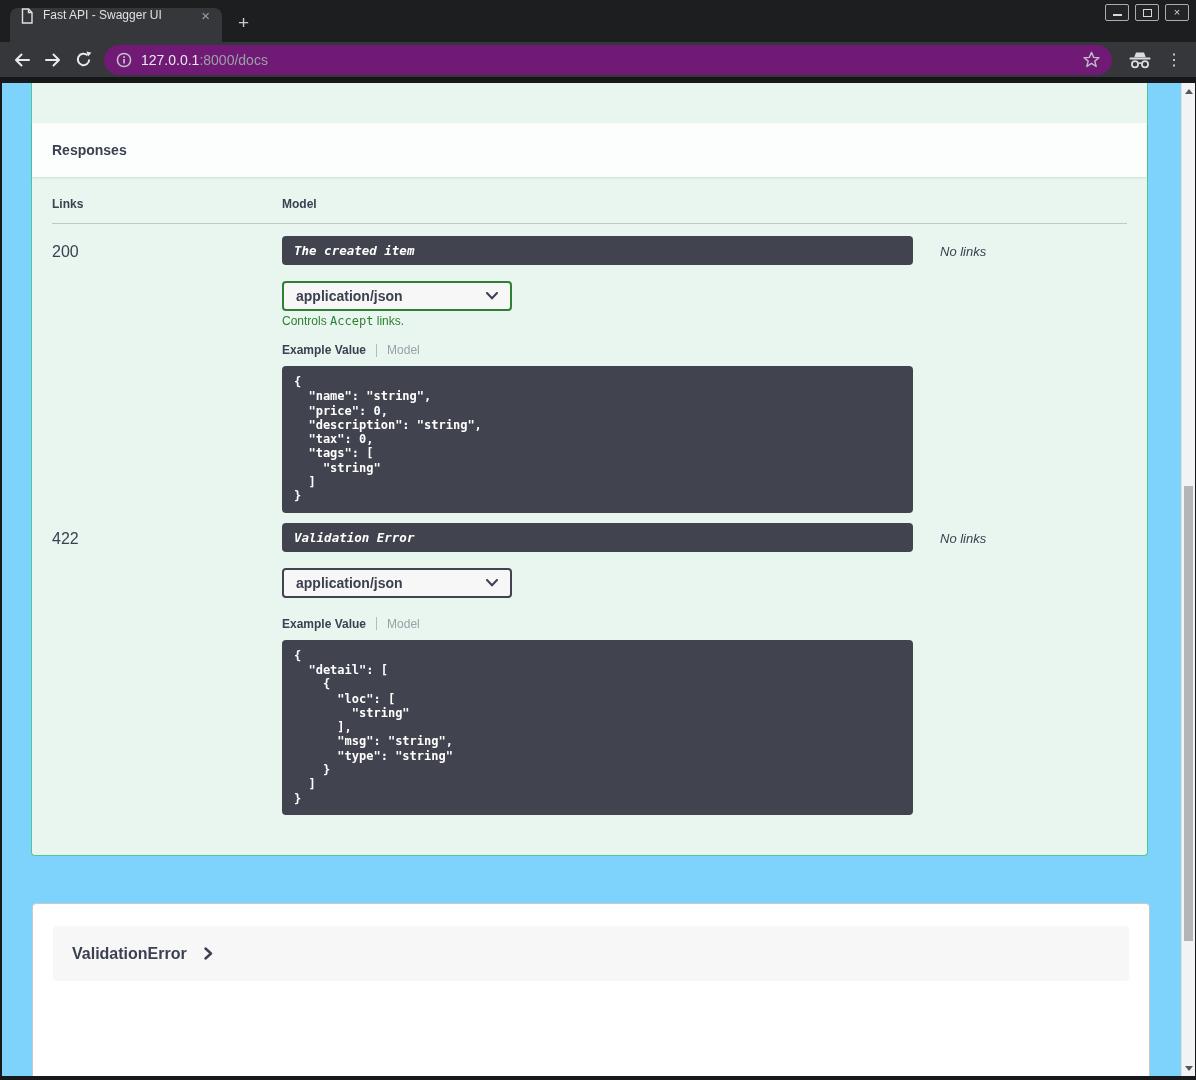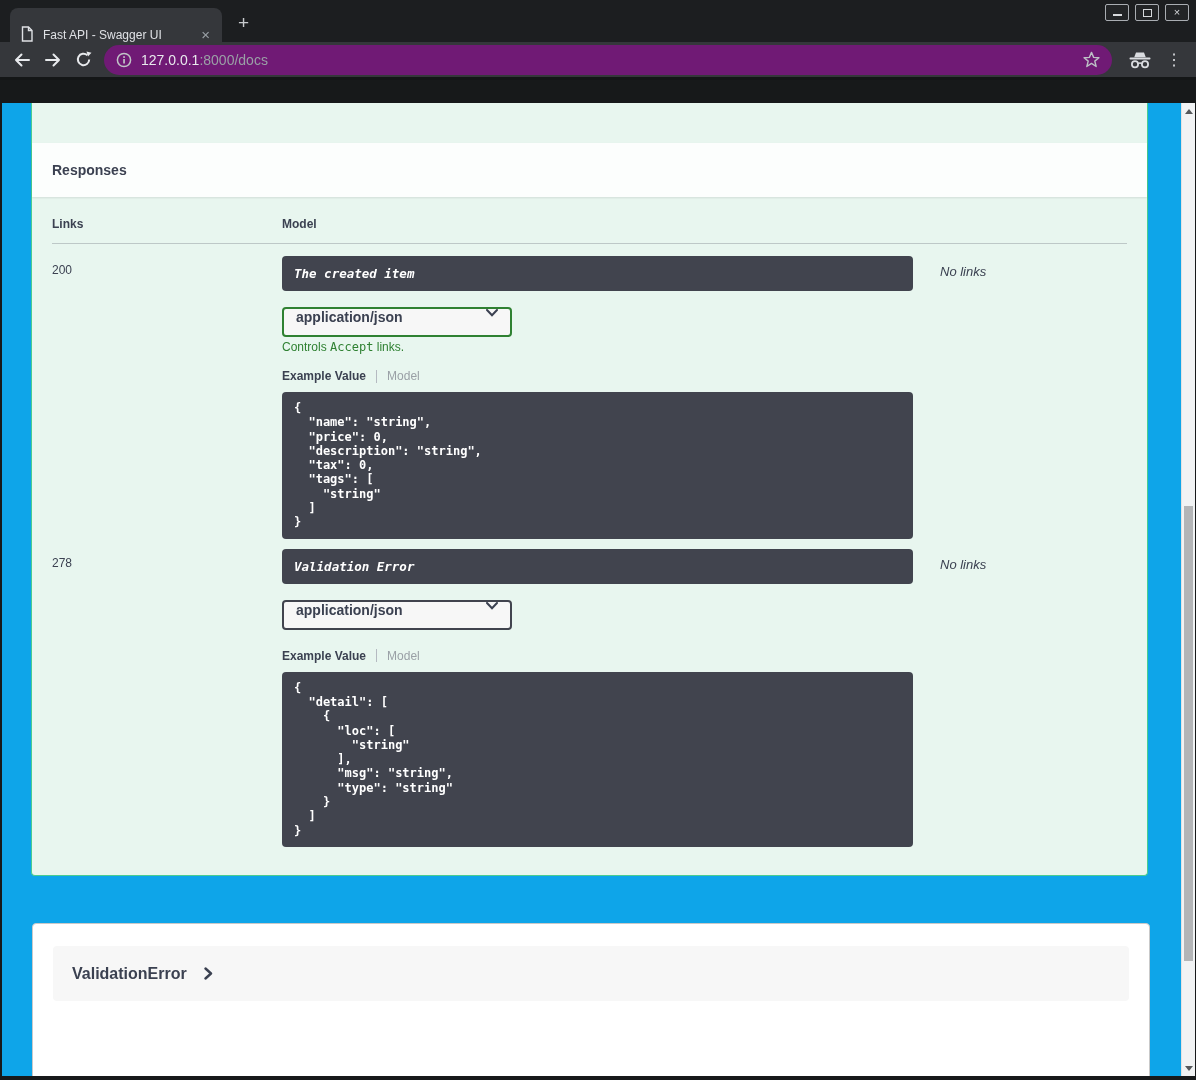--- a/index.html
+++ b/index.html
@@ -2,21 +2,21 @@
 <html><head>
 <meta charset="utf-8">
 <style>
   * { margin:0; padding:0; box-sizing:border-box; }
   html,body { width:1196px; height:1080px; overflow:hidden; }
   body { background:#17191a; font-family:"Liberation Sans", sans-serif; position:relative; }
 
   
   .chrome-top { position:absolute; top:0; left:0; right:0; height:42px; background:#1c1e20; }
   .tab { position:absolute; left:10px; top:8px; width:212px; height:34px; background:#35373b;
-         border-radius:8px 8px 0 0; display:flex; align-items:flex-end; padding:0 10px; }
+         border-radius:8px 8px 0 0; display:flex; align-items:flex-start; padding:0 10px; }
   .tab-title { font-size:12px; color:#dfe1e5; margin-left:9px; flex:1; white-space:nowrap; overflow:hidden; }
   .tab-close { color:#9aa0a6; font-size:15px; line-height:1; padding:0 2px; }
   .new-tab { position:absolute; left:238px; top:13px; color:#c7cacd; font-size:19px; line-height:1; }
   .win-controls { position:absolute; right:7px; top:4px; display:flex; gap:6px; }
   .win-btn { width:24px; height:17px; border:1px solid #a9adb2; border-radius:2px; background:#222426;
              display:flex; align-items:center; justify-content:center; color:#d6d9dc; font-size:11px; line-height:1; }
   .win-min-glyph { width:9px; border-bottom:2px solid #d6d9dc; margin-top:5px; }
   .win-max-glyph { width:9px; height:8px; border:1.5px solid #d6d9dc; }
 
   .toolbar { position:absolute; top:42px; left:0; right:0; height:38px; background:#35373b;
@@ -25,46 +25,46 @@
   .omnibox { flex:1; height:30px; margin-left:12px; background:#701a75; border-radius:15px;
              display:flex; align-items:center; padding:0 12px; }
   .url-text { font-size:14px; margin-left:9px; }
   .url-host { color:#e8eaed; }
   .url-path { color:#9aa0a6; }
   .star { margin-left:auto; display:flex; }
   .incog { margin:0 14px 0 16px; display:flex; }
   .menu-dots { margin-right:14px; color:#dadce0; font-size:16px; letter-spacing:0; line-height:1; }
 
   
-  .page { position:absolute; top:83px; left:2px; right:1px; bottom:4px; background:#0ea5e9; overflow:hidden;margin-top:20px; }
+  .page { position:absolute; top:83px; left:2px; right:1px; bottom:4px; background:#7dd3fc; overflow:hidden; }
 
   .opblock { position:absolute; left:29px; top:0; width:1117px; height:773px; background:#e8f6ef;
              border:1px solid #49cc90; border-top:none; border-radius:0 0 4px 4px; }
   .opblock-section-header { margin-top:40px; height:54px; background:rgba(255,255,255,.85);
              box-shadow:0 1px 2px rgba(0,0,0,.10); display:flex; align-items:center; padding:0 20px; }
   .section-title { font-size:14px; font-weight:bold; color:#3b4151; }
 
   .responses-inner { padding:10px 20px 20px; }
   .resp-cols { display:flex; font-size:12px; font-weight:bold; color:#3b4151; padding:10px 0 12px; }
   .col-code { width:230px; }
   .col-desc { flex:1; }
   .col-links { width:187px; }
   .resp-hr { border:none; border-top:1px solid rgba(59,65,81,.25); }
 
   .response-row { display:flex; }
   .row-1 { padding-top:12px; }
   .row-2 { padding-top:10px; }
-  .code-val { font-size:12px; color:#3b4151; padding-top:7px; }
+  .code-val { font-size:16px; color:#3b4151; padding-top:7px; }
   .no-links { font-size:13px; font-style:italic; color:#3b4151; padding-top:8px; }
 
-  .desc-box { width:631px; height:35px; background:#41444e; border-radius:4px; color:#ffffff;
+  .desc-box { width:631px; height:29px; background:#41444e; border-radius:4px; color:#ffffff;
               font-family:"DejaVu Sans Mono", monospace; font-style:italic; font-weight:bold; font-size:12.5px;
               display:flex; align-items:center; padding:0 12px; }
   .content-type { margin-top:16px; width:230px; height:30px; background:#f7f7f7; border-radius:4px;
-              display:flex; justify-content:space-between; padding:0 12px;
+              display:flex; align-items:center; justify-content:space-between; padding:0 12px;
               font-size:14px; font-weight:bold; color:#3b4151; }
   .ct-focused { border:2px solid #2f8132; }
   .ct-normal { border:2px solid #41444e; }
   .controls-note { margin-top:3px; height:14px; font-size:12px; color:#2f8132; }
   .controls-note .mono { font-family:"DejaVu Sans Mono", monospace; }
   .ex-tabs { margin-top:15px; height:14px; display:flex; align-items:center; font-size:12px; }
   .row-2 .ex-tabs { margin-top:19px; }
   .tab-example { font-weight:bold; color:#3b4151; }
   .tab-divider { width:1px; height:13px; background:#b5bac1; margin:0 10px; }
   .tab-model { color:#9aa0a6; }
@@ -197,21 +197,21 @@
   ]
 }</pre>
           </div>
         </div>
         <div class="col-links">
           <div class="no-links">No links</div>
         </div>
       </div>
 
       <div class="response-row row-2">
-        <div class="col-code code-val">278</div>
+        <div class="col-code code-val">422</div>
         <div class="col-desc">
           <div class="desc-box">Validation Error</div>
           <div class="content-type ct-normal">
             <span>application/json</span>
             <svg width="12" height="8" viewBox="0 0 12 8">
               <polyline points="1,1 6,6.2 11,1" fill="none" stroke="#3b4151" stroke-width="2" stroke-linecap="round"></polyline>
             </svg>
           </div>
           <div class="ex-tabs">
             <span class="tab-example">Example Value</span>

